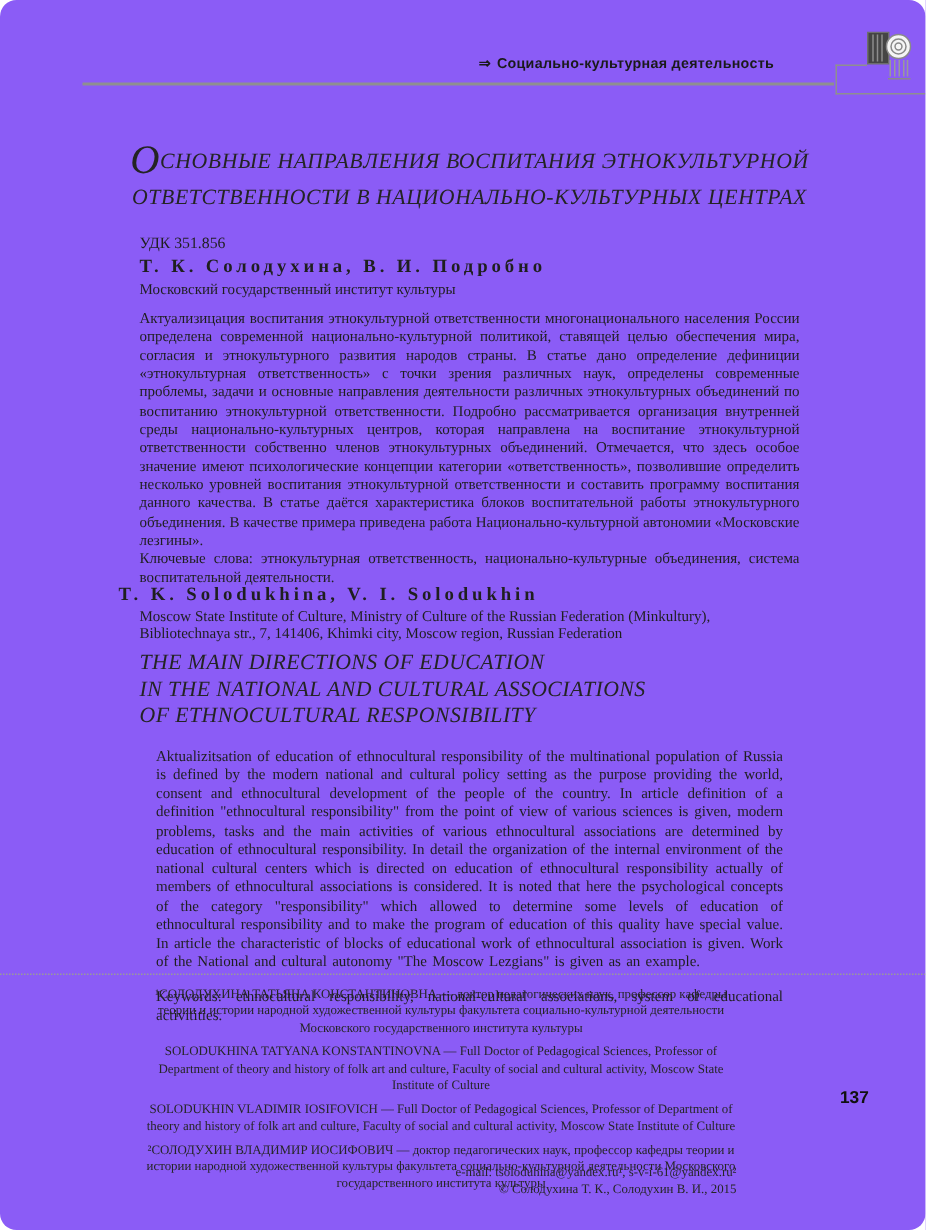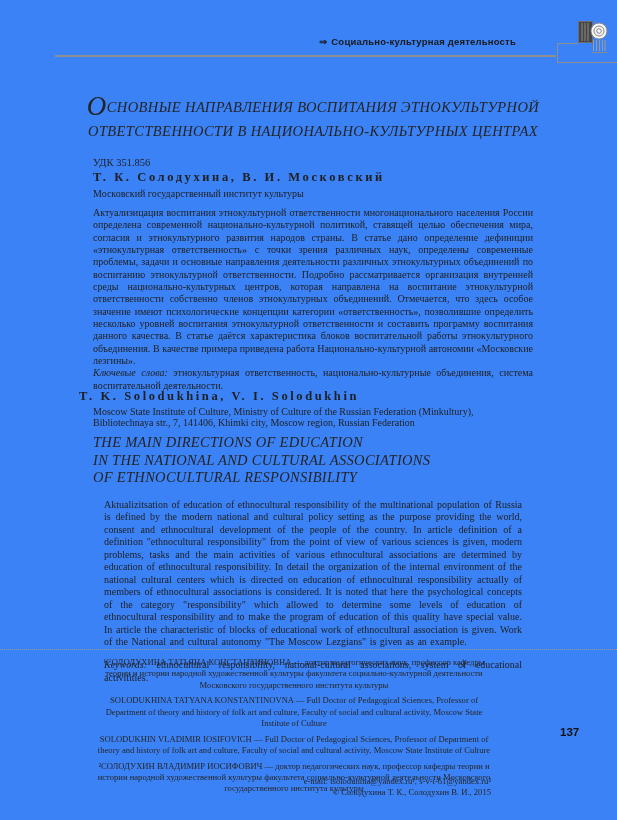--- a/index.html
+++ b/index.html
@@ -1,18 +1,18 @@
 <!DOCTYPE html>
 <html><head>
 <meta charset="utf-8">
 <style>
   html,body { margin:0; padding:0; background:#ffffff; }
   .page {
-    position:relative; width:617px; height:820px; background:#3b82f6;
-    font-family:"Liberation Serif", serif; color:#1f1f1f; overflow:hidden;
+    position:relative; width:617px; height:820px; background:#8b5cf6;
+    font-family:"Liberation Serif", serif; color:#1f1f1f; overflow:hidden;border-radius:11px;
   }
 
   
   .header-label {
     position:absolute; top:36px; left:0; width:516px; text-align:right;
     font-family:"Liberation Sans", sans-serif; font-weight:bold;
     font-size:9.5px; letter-spacing:0.2px; color:#1a1a1a; white-space:nowrap;
   }
   .header-label .arrow { margin-right:4px; }
   .rule-main { position:absolute; top:55px; left:55px; width:501px; height:2px; background:#8f8f8f; }
@@ -35,21 +35,21 @@
     font-size:12.5px; letter-spacing:2.6px; white-space:nowrap;
   }
   .affil-ru { position:absolute; top:188px; left:93px; font-size:10px; }
 
   
   .abstract-ru {
     position:absolute; top:207px; left:93px; width:440px;
     font-size:10px; line-height:12.35px; text-align:justify;
   }
   .abstract-ru p { margin:0; }
-  .kw-label { font-style:italic; }
+  .kw-label { }
 
   
   .authors-en {
     position:absolute; top:389px; left:79px; font-weight:bold;
     font-size:12.5px; letter-spacing:2.6px; white-space:nowrap;
   }
   .affil-en { position:absolute; top:406px; left:93px; width:440px; font-size:10px; line-height:11.2px; }
   .title-en {
     position:absolute; top:434px; left:93px; width:460px;
     font-style:italic; font-size:14.5px; line-height:17.5px; letter-spacing:0.3px; color:#242424;
@@ -108,21 +108,21 @@
   </div>
 
   <div class="title-block">
     <div class="title-line">
       <span class="title-initial">О</span><span>СНОВНЫЕ НАПРАВЛЕНИЯ ВОСПИТАНИЯ ЭТНОКУЛЬТУРНОЙ</span>
     </div>
     <div class="title-line">ОТВЕТСТВЕННОСТИ В НАЦИОНАЛЬНО-КУЛЬТУРНЫХ ЦЕНТРАХ</div>
   </div>
 
   <div class="udk">УДК 351.856</div>
-  <div class="authors-ru">Т. К. Солодухина, В. И. Московский</div>
+  <div class="authors-ru">Т. К. Солодухина, В. И. Подробно</div>
   <div class="affil-ru">Московский государственный институт культуры</div>
 
   <div class="abstract-ru">
     <p>Актуализицация воспитания этнокультурной ответственности многонационального населения России определена современной национально-культурной политикой, ставящей целью обеспечения мира, согласия и этнокультурного развития народов страны. В статье дано определение дефиниции «этнокультурная ответственность» с точки зрения различных наук, определены современные проблемы, задачи и основные направления деятельности различных этнокультурных объединений по воспитанию этнокультурной ответственности. Подробно рассматривается организация внутренней среды национально-культурных центров, которая направлена на воспитание этнокультурной ответственности собственно членов этнокультурных объединений. Отмечается, что здесь особое значение имеют психологические концепции категории «ответственность», позволившие определить несколько уровней воспитания этнокультурной ответственности и составить программу воспитания данного качества. В статье даётся характеристика блоков воспитательной работы этнокультурного объединения. В качестве примера приведена работа Национально-культурной автономии «Московские лезгины».</p>
     <p><span class="kw-label">Ключевые слова:</span><span> этнокультурная ответственность, национально-культурные объединения, система воспитательной деятельности.</span></p>
   </div>
 
   <div class="authors-en">T. K. Solodukhina, V. I. Solodukhin</div>
   <div class="affil-en">Moscow State Institute of Culture, Ministry of Culture of the Russian Federation (Minkultury), Bibliotechnaya str., 7, 141406, Khimki city, Moscow region, Russian Federation</div>
 

